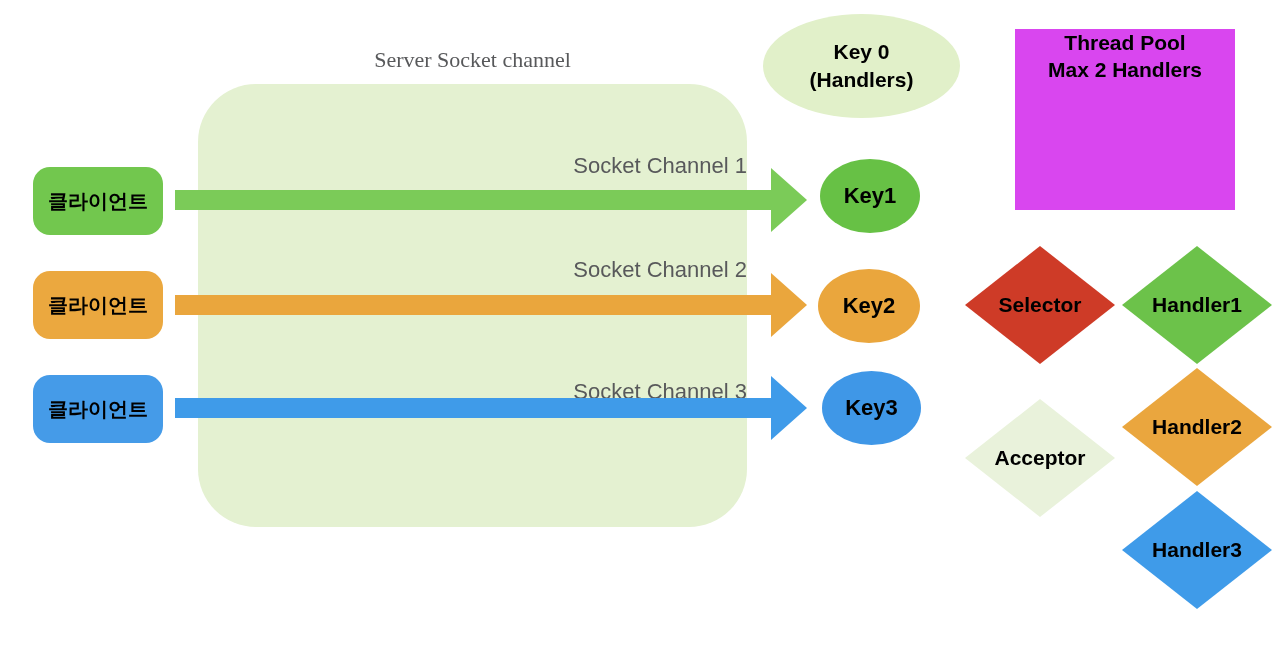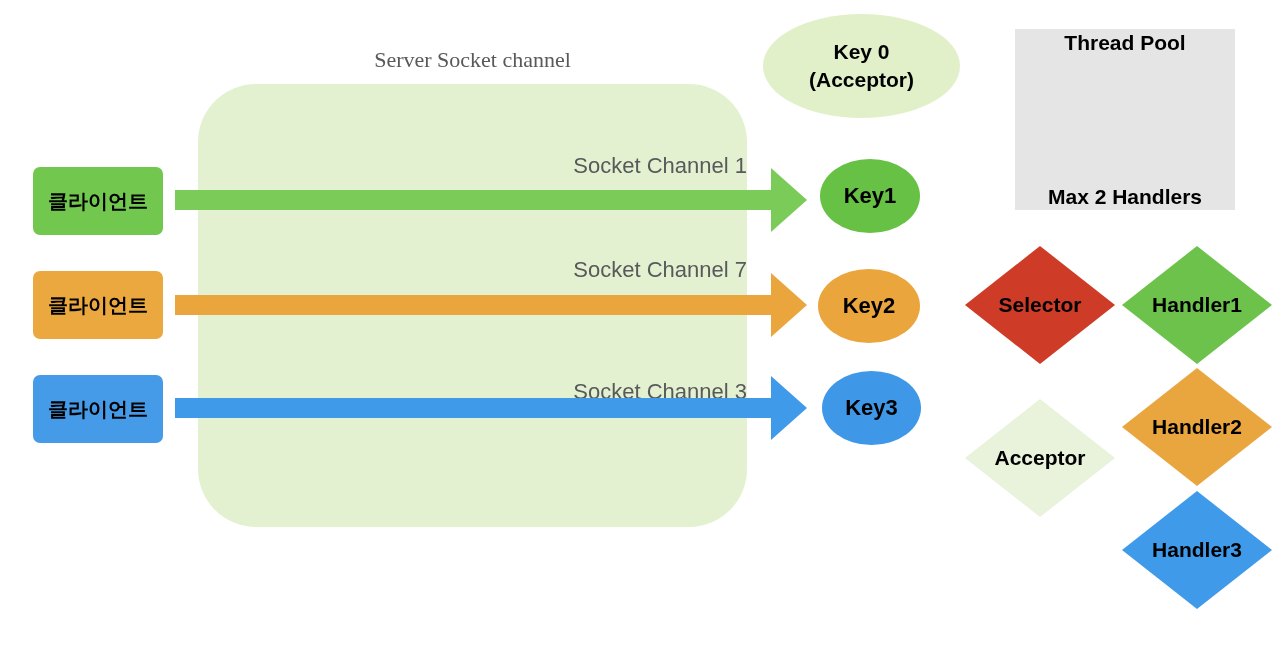--- a/index.html
+++ b/index.html
@@ -38,21 +38,21 @@
     font-size: 22px; line-height: 28px;
     color: #58595B;
   }
   .channel-label.c1 { top: 152px; }
   .channel-label.c2 { top: 256px; }
   .channel-label.c3 { top: 360px; margin-top: 18px; }
 
   
   .client {
     left: 33px; width: 130px; height: 68px;
-    border-radius: 7px;
+    border-radius: 17px;
     display: flex; align-items: center; justify-content: center;
     font-size: 20px; font-weight: bold; color: #000000;
   }
   .client.g { top: 167px; background: #72C74E; }
   .client.o { top: 271px; background: #EBA83F; }
   .client.b { top: 375px; background: #459BE8; }
 
   
   .arrow-body { left: 175px; width: 596px; height: 20px; }
   .arrow-body.g { top: 190px; background: #7BCB58; }
@@ -81,22 +81,22 @@
     background: #E1F0C9;
     font-size: 21px; line-height: 28px;
   }
   .key1 { left: 820px; top: 159px; width: 100px; height: 74px; background: #67C145; font-size: 22px; }
   .key2 { left: 818px; top: 269px; width: 102px; height: 74px; background: #EAA63D; font-size: 22px; }
   .key3 { left: 822px; top: 371px; width: 99px;  height: 74px; background: #3F97E7; font-size: 22px; }
 
   
   .thread-pool {
     left: 1015px; top: 29px; width: 220px; height: 181px;
-    background: #e5e5e5;
-    display: flex; align-items: center; justify-content: space-between;
+    background: #d946ef;
+    display: flex; align-items: center; justify-content: flex-start;
     flex-direction: column;
     font-size: 21px; line-height: 27px; font-weight: bold; color: #000000;
     text-align: center;
   }
 
   
   .diamond {
     width: 150px; height: 118px;
     clip-path: polygon(50% 0, 100% 50%, 50% 100%, 0 50%);
     display: flex; align-items: center; justify-content: center;
@@ -111,21 +111,21 @@
 </head>
 <body>
 
 <div class="stage">
 
   <div class="abs server-box"></div>
 
   <div class="abs diagram-title">Server Socket channel</div>
 
   <div class="abs channel-label c1">Socket Channel 1</div>
-  <div class="abs channel-label c2">Socket Channel 7</div>
+  <div class="abs channel-label c2">Socket Channel 2</div>
   <div class="abs channel-label c3">Socket Channel 3</div>
 
   <div class="abs client g">
     <span>클라이언트</span>
   </div>
   <div class="abs client o">
     <span>클라이언트</span>
   </div>
   <div class="abs client b">
     <span>클라이언트</span>
@@ -133,21 +133,21 @@
 
   <div class="abs arrow-body g"></div>
   <div class="abs arrow-head g"></div>
   <div class="abs arrow-body o"></div>
   <div class="abs arrow-head o"></div>
   <div class="abs arrow-body b"></div>
   <div class="abs arrow-head b"></div>
 
   <div class="abs ellipse key0">
     <span>Key 0</span>
-    <span>(Acceptor)</span>
+    <span>(Handlers)</span>
   </div>
   <div class="abs ellipse key1">
     <span>Key1</span>
   </div>
   <div class="abs ellipse key2">
     <span>Key2</span>
   </div>
   <div class="abs ellipse key3">
     <span>Key3</span>
   </div>

